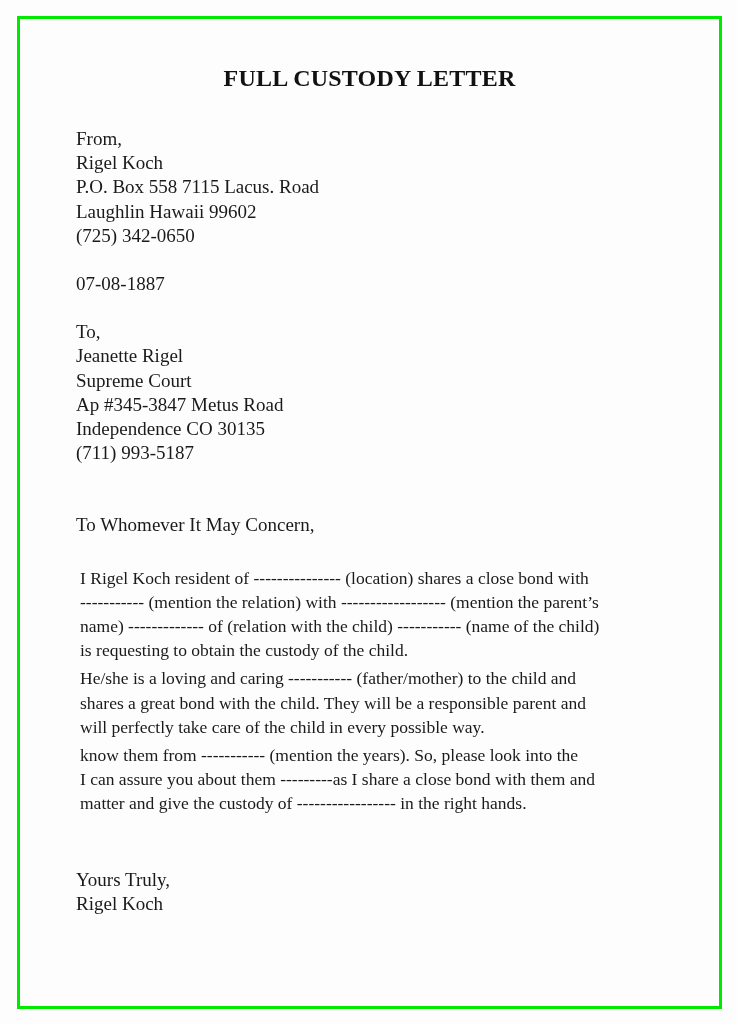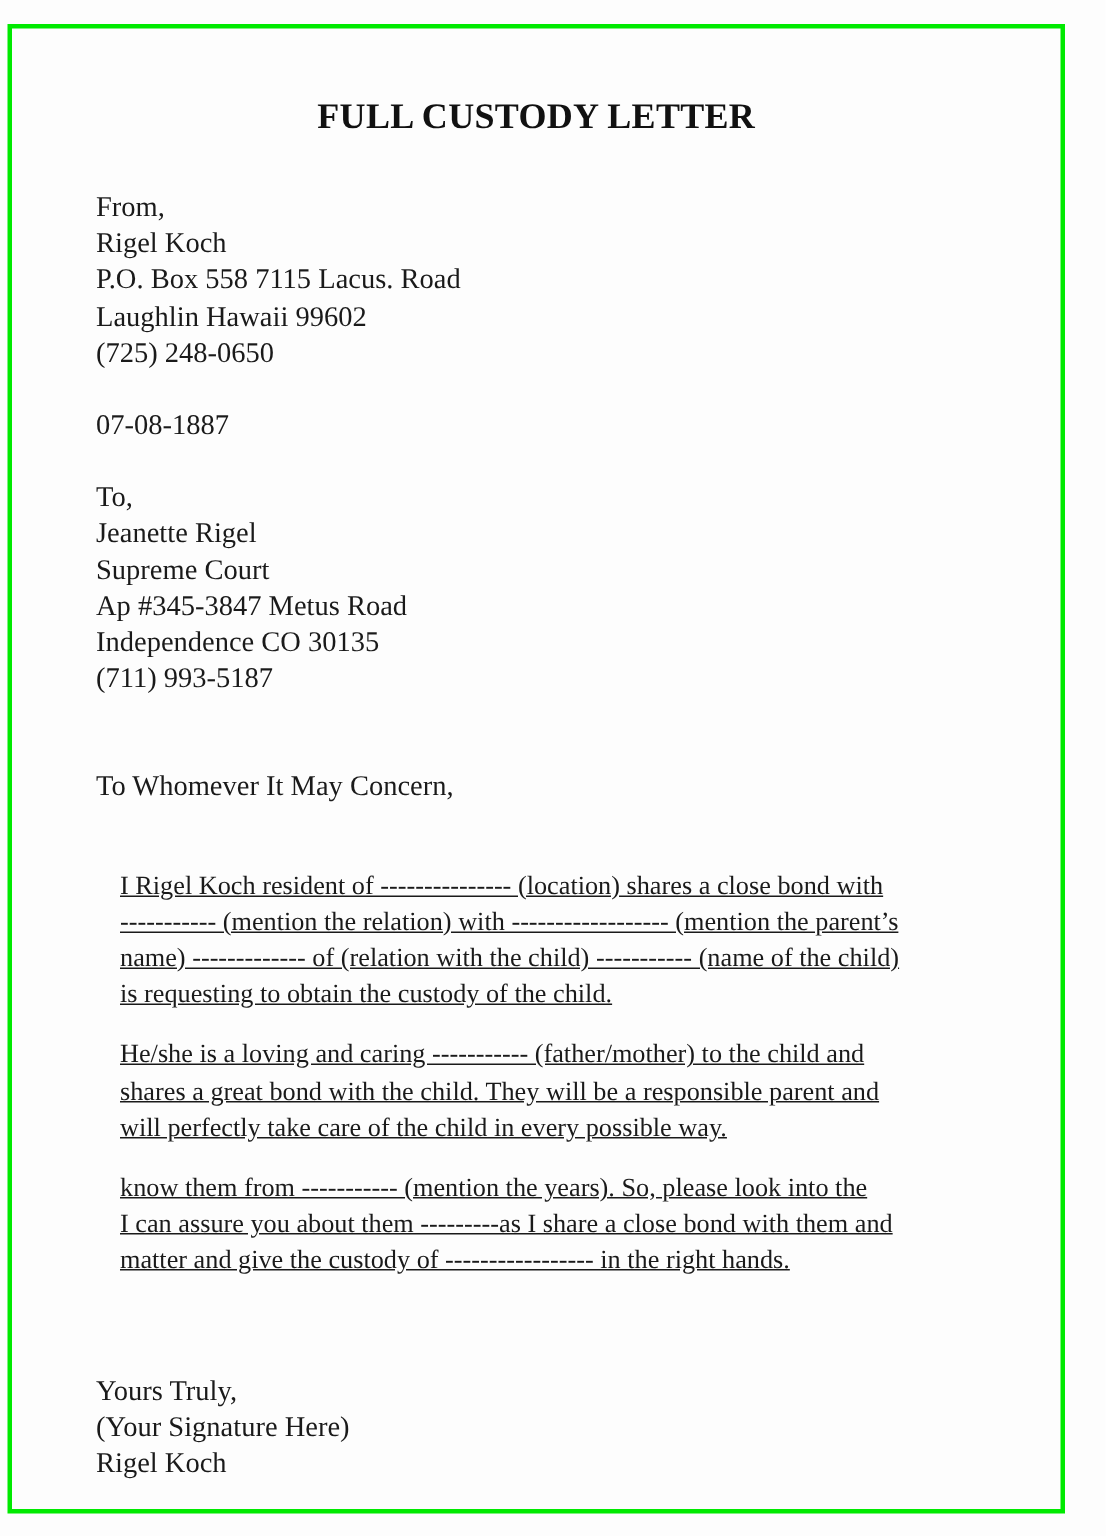--- a/index.html
+++ b/index.html
@@ -17,21 +17,21 @@
   }
   #page {
     position: relative;
     width: 737px;
     height: 1024px;
     background: #fdfdfd;
     box-sizing: border-box;
   }
   #letter-frame {
     position: absolute;
-    left: 5px;
+    left: 17px;
     top: 16px;
     width: 705px;
     height: 993px;
     border: 3px solid #00ea00;
     background: #fdfdfd;
     box-sizing: border-box;
   }
   #letter-body {
     position: absolute;
     left: 56px;
@@ -59,22 +59,21 @@
     margin: 0;
   }
   .block .ln {
     display: block;
     white-space: pre-wrap;
   }
   .gap-sm { height: 24px; }
   .para {
     font-size: 17.5px;
     line-height: 24.2px;
-    margin: 16px;
-    text-decoration: underline;
+    margin: 4px;
   }
   .para .ln {
     display: block;
     white-space: pre-wrap;
   }
 </style>
 </head>
 <body>
 
 <div id="page" style="background: rgb(253, 253, 253); color: rgb(26, 26, 26);">
@@ -83,21 +82,21 @@
 
       <div class="title-wrap">
         <h1 class="doc-title">FULL CUSTODY LETTER</h1>
       </div>
 
       <div class="block">
         <span class="ln">From,</span>
         <span class="ln">Rigel Koch</span>
         <span class="ln">P.O. Box 558 7115 Lacus. Road</span>
         <span class="ln">Laughlin Hawaii 99602</span>
-        <span class="ln">(725) 248-0650</span>
+        <span class="ln">(725) 342-0650</span>
       </div>
 
       <div class="gap-sm"></div>
 
       <div class="block">
         <span class="ln">07-08-1887</span>
       </div>
 
       <div class="gap-sm"></div>
 
@@ -140,19 +139,18 @@
         <span class="ln">matter and give the custody of ----------------- in the right hands.</span>
       </div>
 
       <div class="gap-sm"></div>
 
 
       <div class="gap-sm"></div>
 
       <div class="block">
         <span class="ln">Yours Truly,</span>
-        <span class="ln">(Your Signature Here)</span>
         <span class="ln">Rigel Koch</span>
       </div>
 
     </div>
   </div>
 </div>
 
 </body></html>

